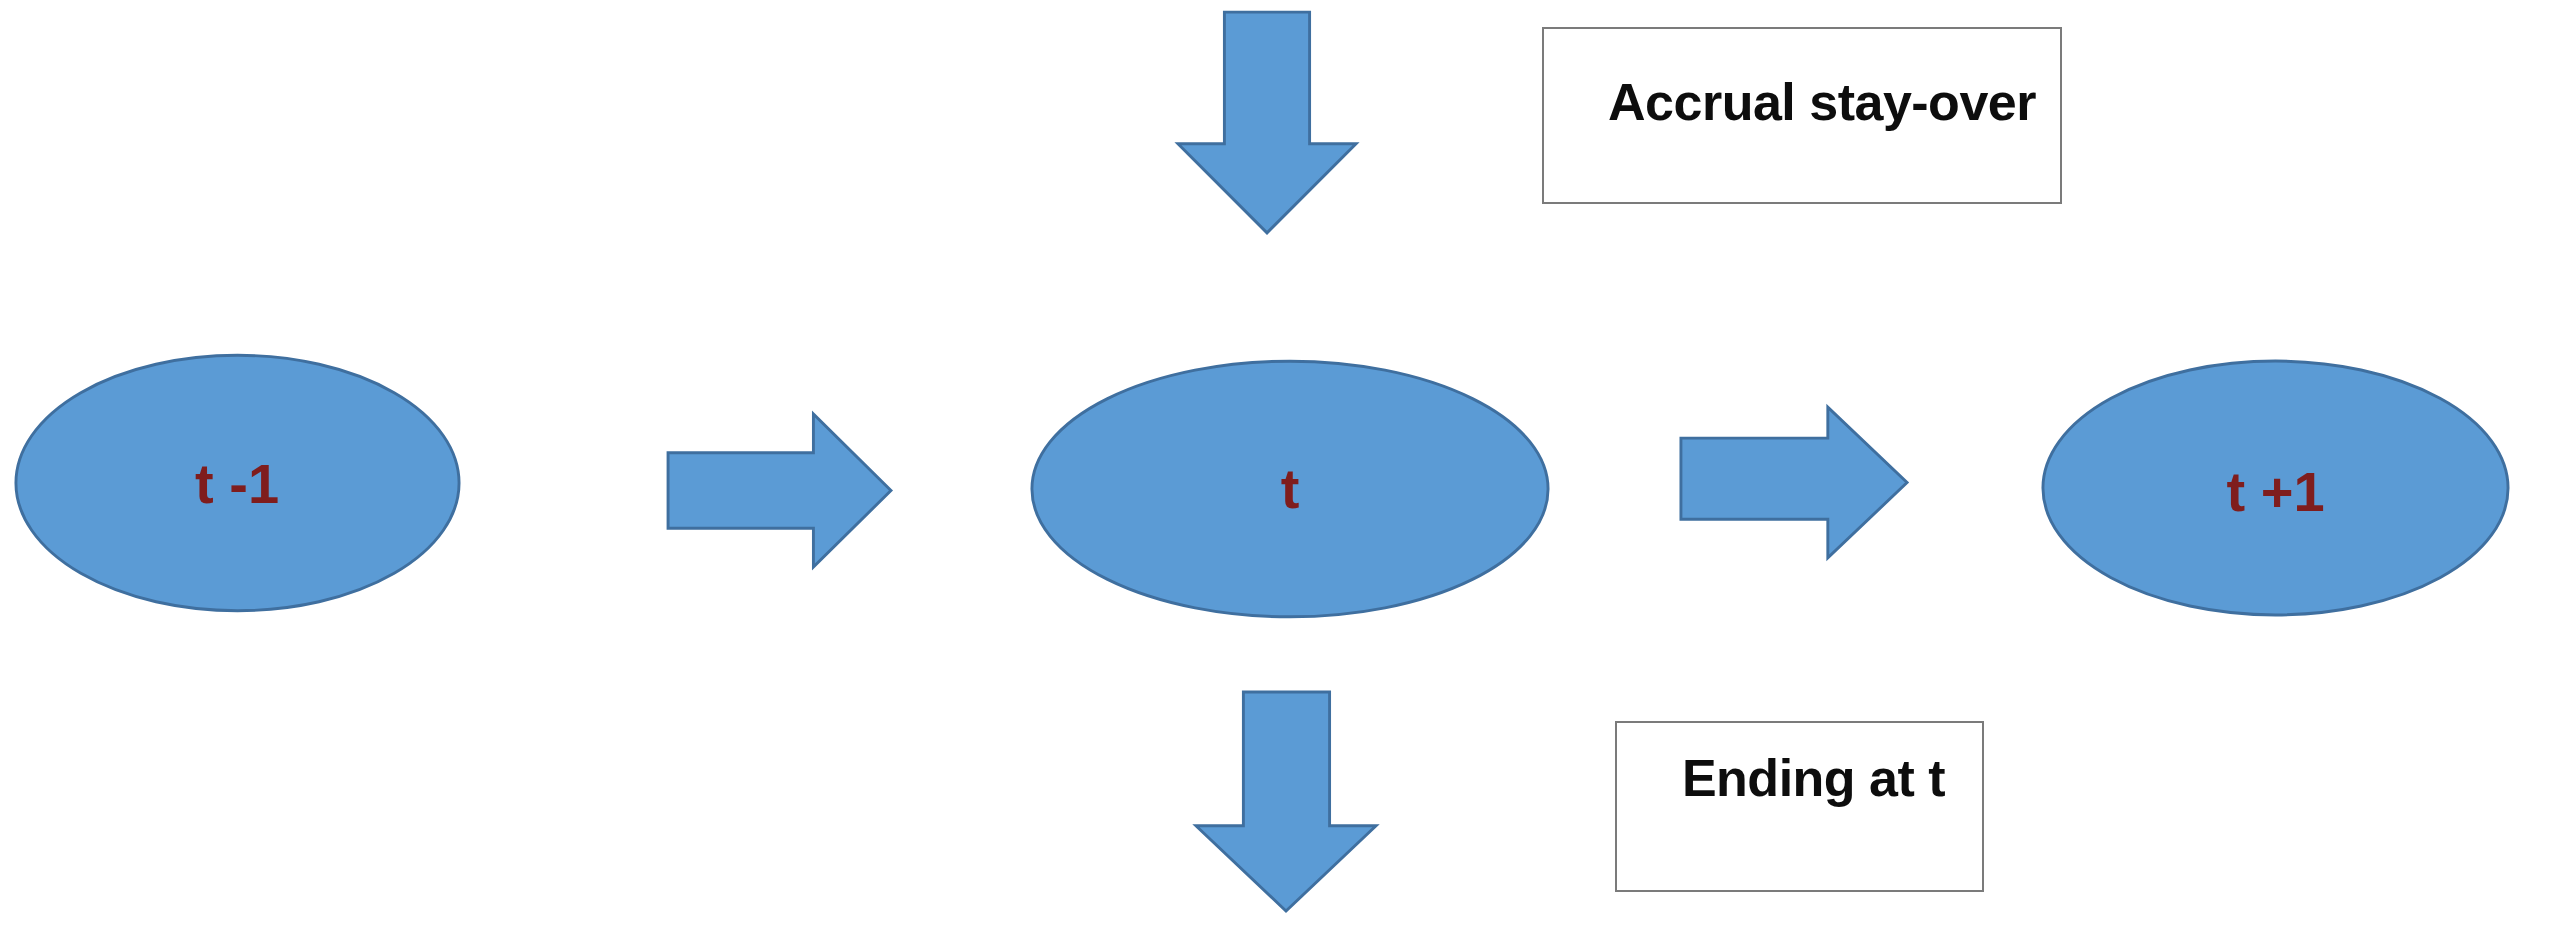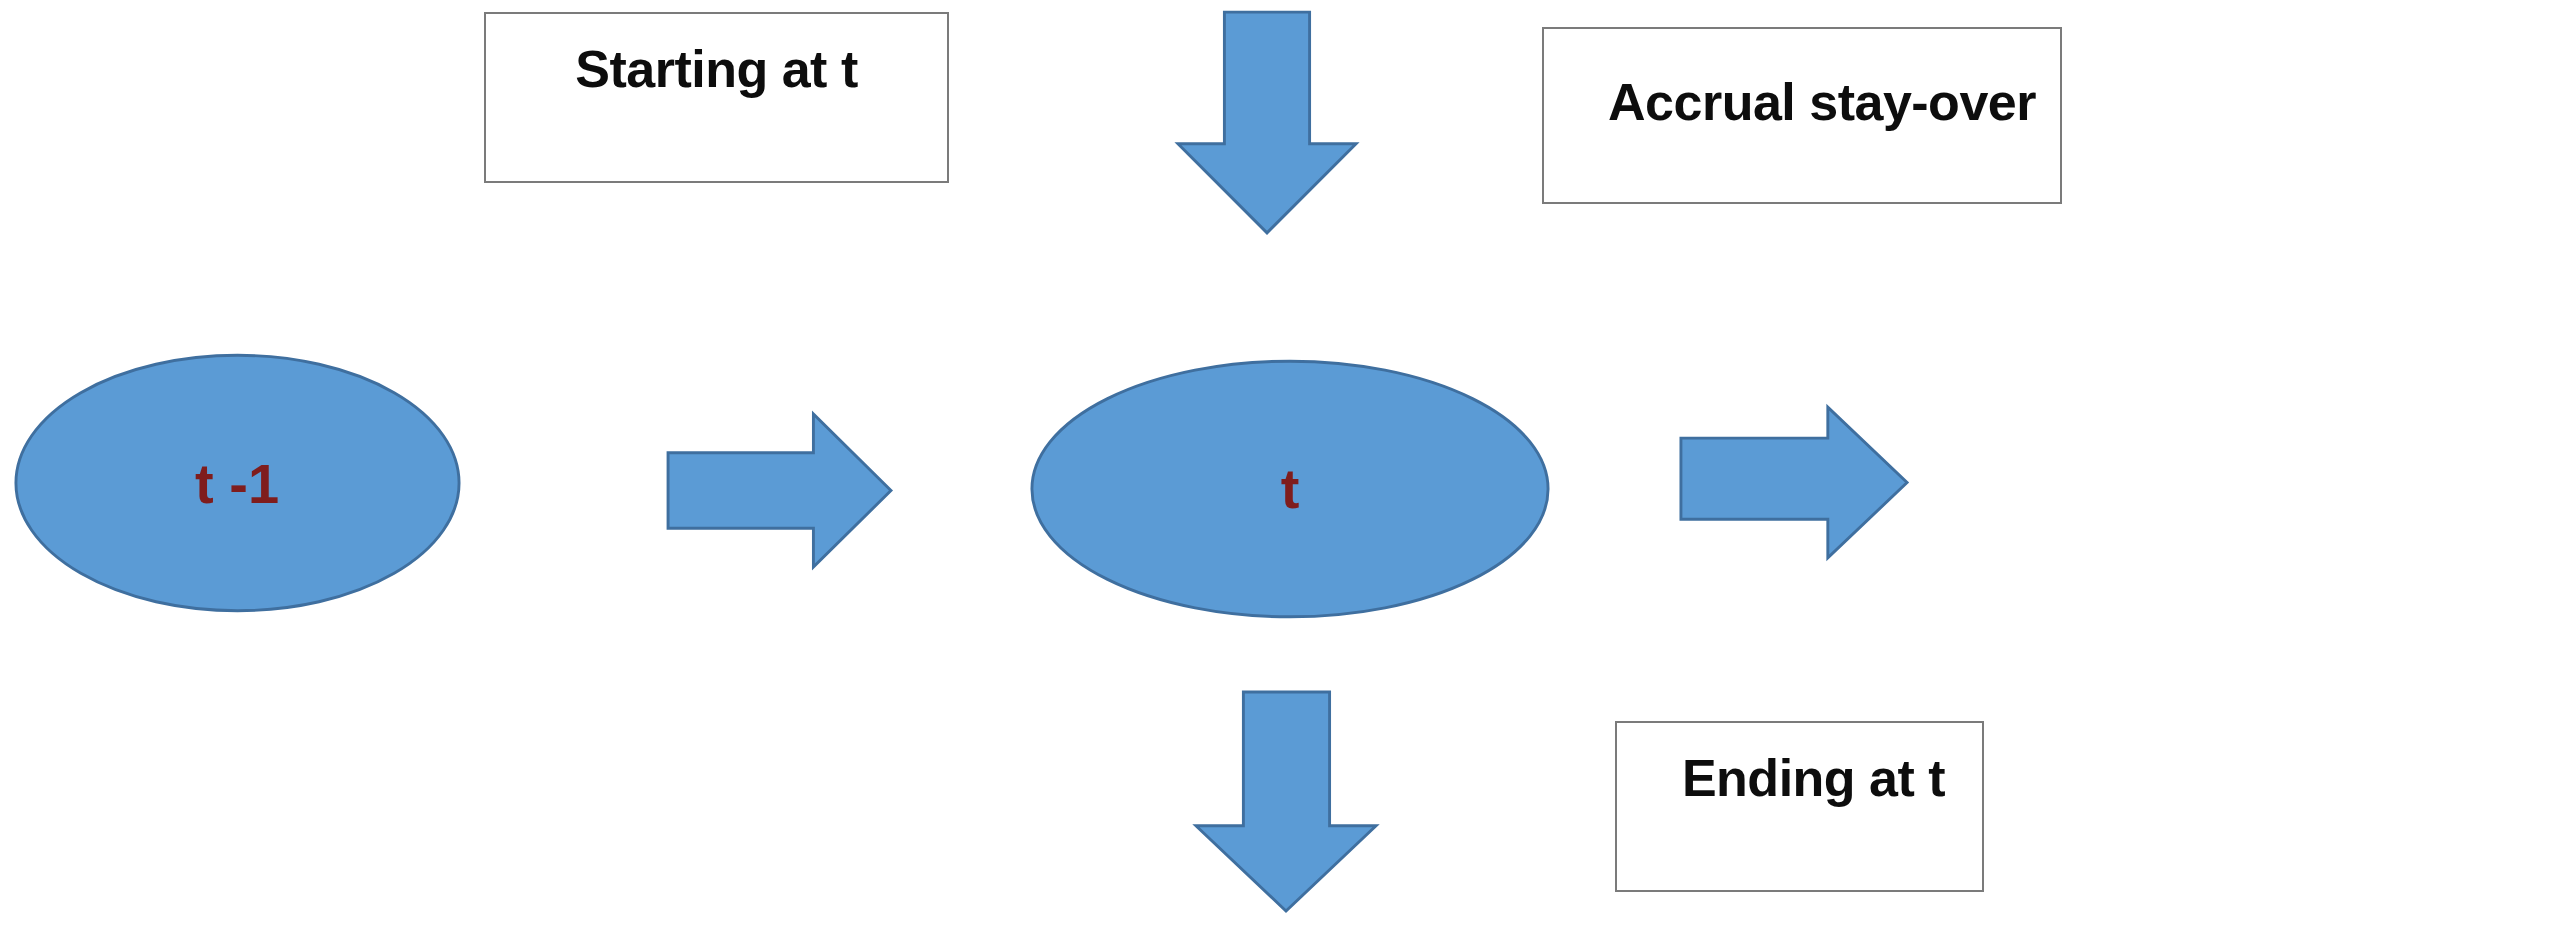--- a/index.html
+++ b/index.html
@@ -81,23 +81,20 @@
   #arrow-right-1     { left: 666px;  top: 412px; width: 227px; height: 157px; }
   #arrow-right-2     { left: 1679px; top: 405px; width: 230px; height: 157px; }
   #arrow-down-top    { left: 1176px; top: 9.7px;  width: 182px; height: 225px; }
   #arrow-down-bottom { left: 1194px; top: 690px; width: 184px; height: 223px; }
 </style>
 </head>
 <body>
 
 <div id="canvas">
 
-  <div class="label-box" id="box-starting-at-t">
-    <span class="label-text">Starting at t</span>
-  </div>
 
   <div class="label-box" id="box-accrual-stayover">
     <span class="label-text">Accrual stay-over</span>
   </div>
 
   <div class="label-box" id="box-ending-at-t">
     <span class="label-text">Ending at t</span>
   </div>
 
   <div class="ellipse-node" id="ellipse-t-minus-1">
@@ -107,20 +104,26 @@
     <div class="node-text">t -1</div>
   </div>
 
   <div class="ellipse-node" id="ellipse-t">
     <svg width="520" height="260" viewBox="0 0 537 268">
       <ellipse cx="268.5" cy="134" rx="266.5" ry="132" fill="#5b9bd5" stroke="#3f6f9f" stroke-width="3"></ellipse>
     </svg>
     <div class="node-text">t</div>
   </div>
 
+  <div class="ellipse-node" id="ellipse-t-plus-1">
+    <svg width="469" height="258" viewBox="0 0 484 266">
+      <ellipse cx="242" cy="133" rx="240" ry="131" fill="#5b9bd5" stroke="#3f6f9f" stroke-width="3"></ellipse>
+    </svg>
+    <div class="node-text">t +1</div>
+  </div>
 
   <div class="arrow" id="arrow-right-1">
     <svg width="227" height="157" viewBox="0 0 234 162">
       <polygon points="2,42 152,42 152,2 232,81 152,160 152,120 2,120" fill="#5b9bd5" stroke="#3f6f9f" stroke-width="3" stroke-linejoin="miter"></polygon>
     </svg>
   </div>
 
   <div class="arrow" id="arrow-right-2">
     <svg width="230" height="157" viewBox="0 0 238 162">
       <polygon points="2,34 154,34 154,2 236,80 154,158 154,118 2,118" fill="#5b9bd5" stroke="#3f6f9f" stroke-width="3" stroke-linejoin="miter"></polygon>

